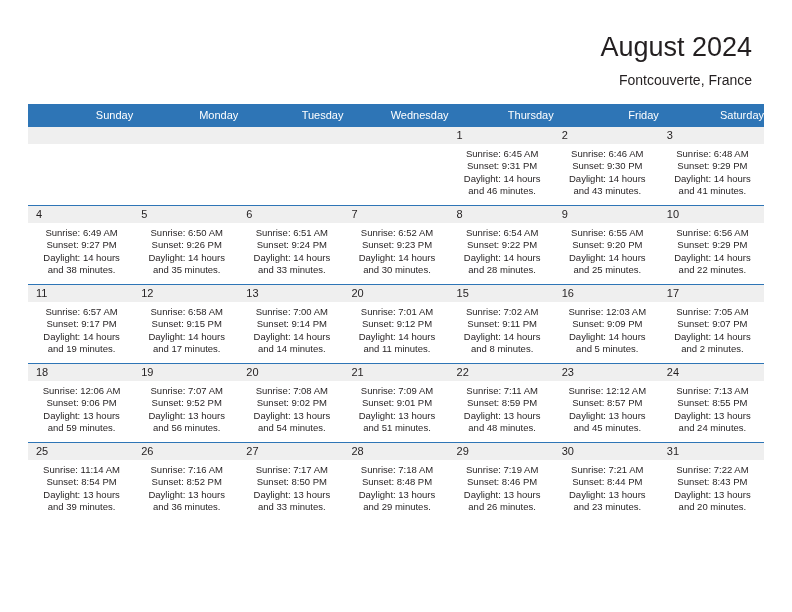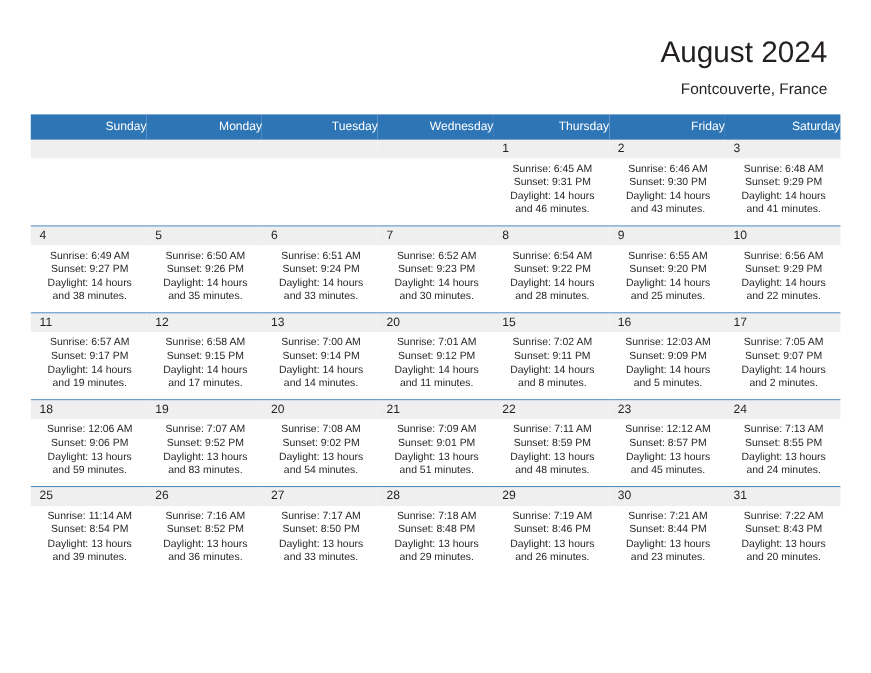--- a/index.html
+++ b/index.html
@@ -390,21 +390,21 @@
               </div>
             </div>
           </td>
           <td>
             <div class="daycell">
               <div class="daynum-strip">19</div>
               <div class="dayinfo">
                 <div>Sunrise: 7:07 AM</div>
                 <div>Sunset: 9:52 PM</div>
                 <div>Daylight: 13 hours</div>
-                <div>and 83 minutes.</div>
+                <div>and 56 minutes.</div>
               </div>
             </div>
           </td>
           <td>
             <div class="daycell">
               <div class="daynum-strip">20</div>
               <div class="dayinfo">
                 <div>Sunrise: 7:08 AM</div>
                 <div>Sunset: 9:02 PM</div>
                 <div>Daylight: 13 hours</div>

